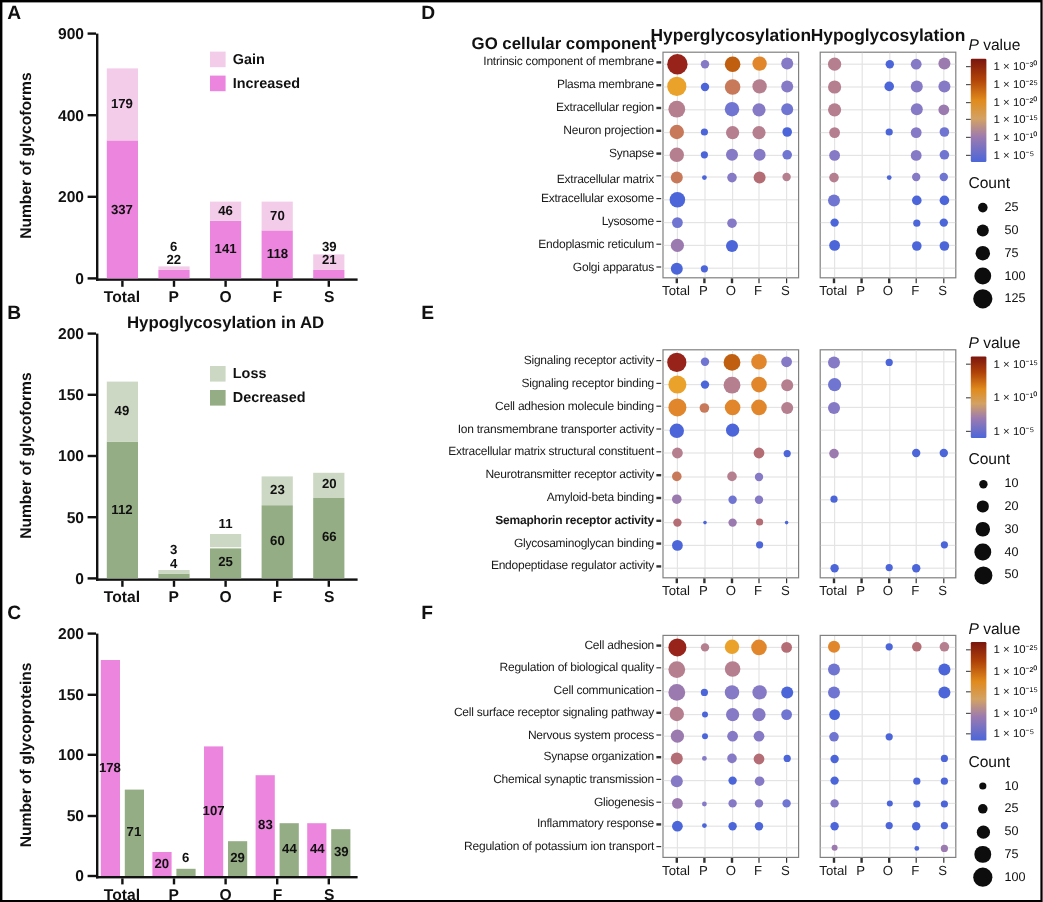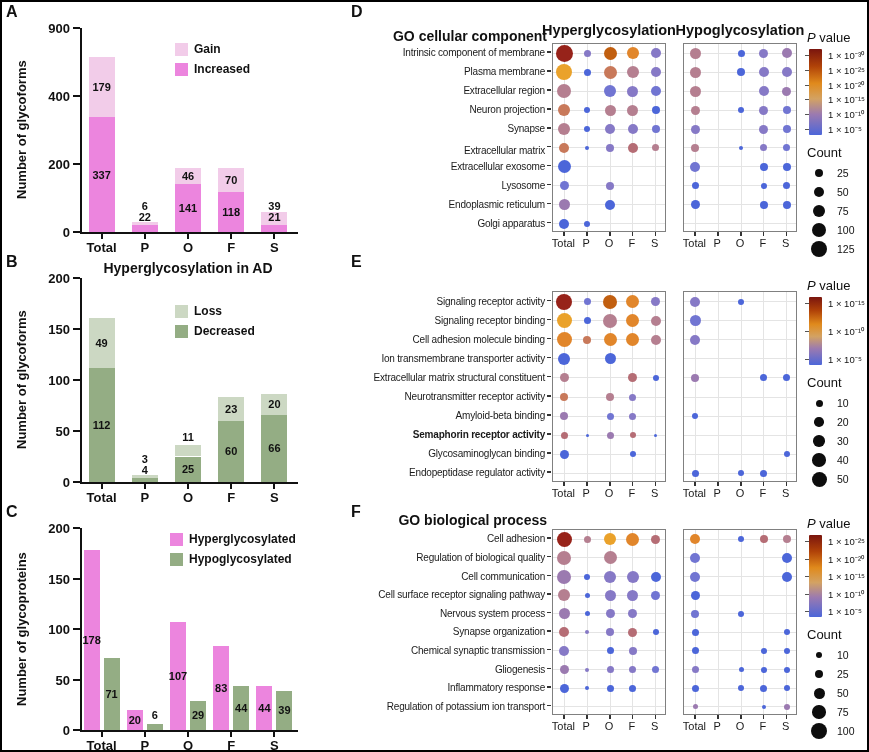--- a/index.html
+++ b/index.html
@@ -98,21 +98,21 @@
           <div class="leglab">Gain</div>
         </div>
         <div class="legrow">
           <div class="sw" style="background: rgb(236, 133, 222);"></div>
           <div class="leglab">Increased</div>
         </div>
       </div>
     </section>
   <section class="panel" id="panel-B" style="left:0;top:250px;width:345px;height:250px;">
       <div class="corner">B</div>
-      <div class="bartitle" style="left: 186px; top: 8px;">Hyperglycosylation in AD</div>
+      <div class="bartitle" style="left: 186px; top: 8px;">Hypoglycosylation in AD</div>
       <div class="ylab" style="left: 12px; top: 26px; height: 204px;">Number of glycoforms</div>
       <div class="plot" style="left: 78px; top: 26px; width: 216px; height: 204px;"></div>
       <div class="ytick" style="left: 71px; top: 229px; width: 7px;"></div>
       <div class="yticklab" style="left: 34px; top: 230px; width: 34px;">0</div>
       <div class="ytick" style="left: 71px; top: 178px; width: 7px;"></div>
       <div class="yticklab" style="left: 34px; top: 179px; width: 34px;">50</div>
       <div class="ytick" style="left: 71px; top: 127px; width: 7px;"></div>
       <div class="yticklab" style="left: 34px; top: 128px; width: 34px;">100</div>
       <div class="ytick" style="left: 71px; top: 76px; width: 7px;"></div>
       <div class="yticklab" style="left: 34px; top: 77px; width: 34px;">150</div>
@@ -196,30 +196,20 @@
       <div class="bar" style="left: 211.2px; width: 16px; top: 144.17px; height: 83.83px; background: rgb(236, 133, 222);"></div>
       <div class="vlab" style="left: 219.2px; top: 186.085px;">83</div>
       <div class="bar" style="left: 231.2px; width: 16px; top: 183.56px; height: 44.44px; background: rgb(148, 173, 132);"></div>
       <div class="vlab" style="left: 239.2px; top: 205.78px;">44</div>
       <div class="xtick" style="left: 271.4px; top: 230px; height: 5px;"></div>
       <div class="xticklab" style="left: 272.4px; top: 236px;">S</div>
       <div class="bar" style="left: 254.4px; width: 16px; top: 183.56px; height: 44.44px; background: rgb(236, 133, 222);"></div>
       <div class="vlab" style="left: 262.4px; top: 205.78px;">44</div>
       <div class="bar" style="left: 274.4px; width: 16px; top: 188.61px; height: 39.39px; background: rgb(148, 173, 132);"></div>
       <div class="vlab" style="left: 282.4px; top: 208.305px;">39</div>
-      <div class="leg" style="left: 168px; top: 30px;">
-        <div class="legrow">
-          <div class="sw" style="background: rgb(236, 133, 222);"></div>
-          <div class="leglab">Hyperglycosylated</div>
-        </div>
-        <div class="legrow">
-          <div class="sw" style="background: rgb(148, 173, 132);"></div>
-          <div class="leglab">Hypoglycosylated</div>
-        </div>
-      </div>
     </section>
   <section class="panel" id="panel-D" style="left:345px;top:0;width:520px;height:250px;">
       <div class="corner">D</div>
       <div class="dp-header" style="left: 262px; top: 20px;">Hyperglycosylation</div>
       <div class="dp-header" style="left: 393px; top: 20px;">Hypoglycosylation</div>
       <div class="dp-title" style="top: 26px;">GO cellular component</div>
       <div class="rowlab" style="top: 50.45px;">Intrinsic component of membrane</div>
       <div class="rowtick" style="left: 200px; top: 49.45px;"></div>
       <div class="rowlab" style="top: 69.35px;">Plasma membrane</div>
       <div class="rowtick" style="left: 200px; top: 68.35px;"></div>
@@ -522,21 +512,20 @@
       <div class="cnt-lab" style="left: 490px; top: 170px;">20</div>
       <div class="cnt-dot" style="left: 466.25px; top: 183.25px; width: 11.5px; height: 11.5px;"></div>
       <div class="cnt-lab" style="left: 490px; top: 189px;">30</div>
       <div class="cnt-dot" style="left: 465.25px; top: 201.25px; width: 13.5px; height: 13.5px;"></div>
       <div class="cnt-lab" style="left: 490px; top: 208px;">40</div>
       <div class="cnt-dot" style="left: 464.5px; top: 219.5px; width: 15px; height: 15px;"></div>
       <div class="cnt-lab" style="left: 490px; top: 227px;">50</div>
     </section>
   <section class="panel" id="panel-F" style="left:345px;top:500px;width:520px;height:248px;">
       <div class="corner">F</div>
-      <div class="dp-title" style="top: 10px;">GO biological process</div>
       <div class="rowlab" style="top: 36.3px;">Cell adhesion</div>
       <div class="rowtick" style="left: 200px; top: 35.3px;"></div>
       <div class="rowlab" style="top: 54.9px;">Regulation of biological quality</div>
       <div class="rowtick" style="left: 200px; top: 53.9px;"></div>
       <div class="rowlab" style="top: 73.5px;">Cell communication</div>
       <div class="rowtick" style="left: 200px; top: 72.5px;"></div>
       <div class="rowlab" style="top: 92.1px;">Cell surface receptor signaling pathway</div>
       <div class="rowtick" style="left: 200px; top: 91.1px;"></div>
       <div class="rowlab" style="top: 110.7px;">Nervous system process</div>
       <div class="rowtick" style="left: 200px; top: 109.7px;"></div>

